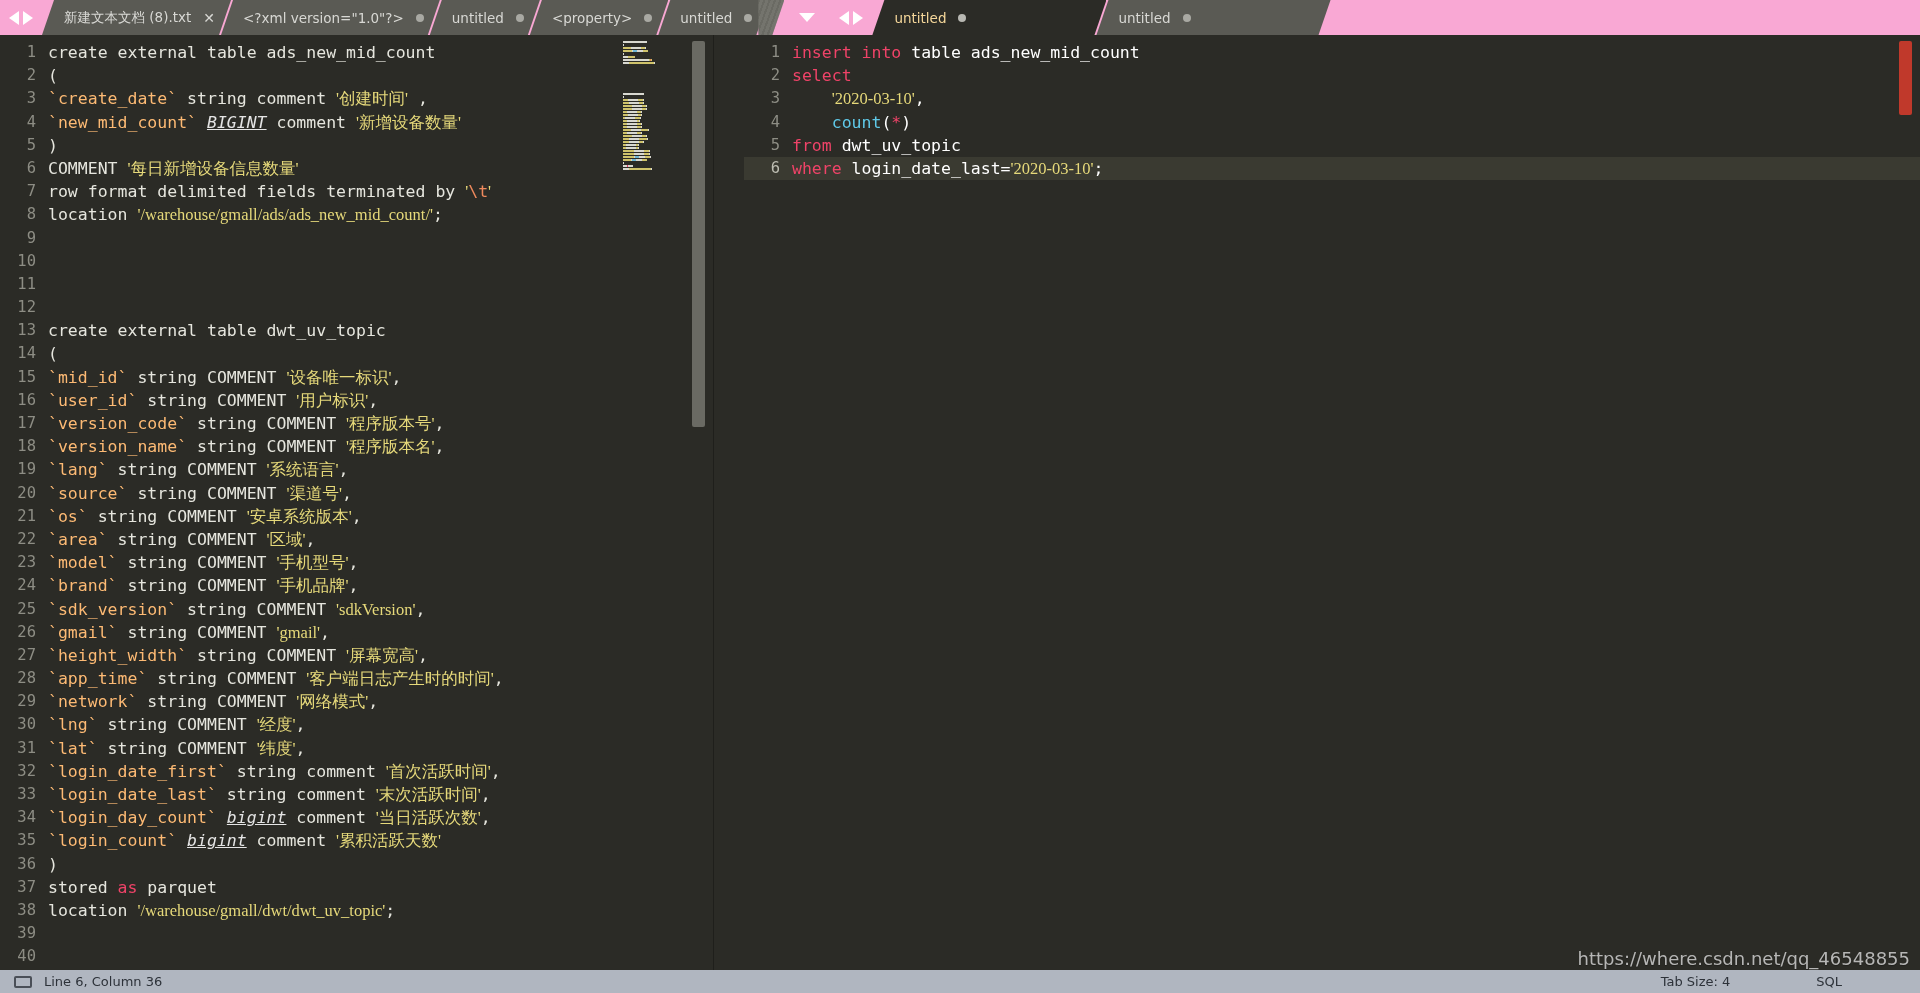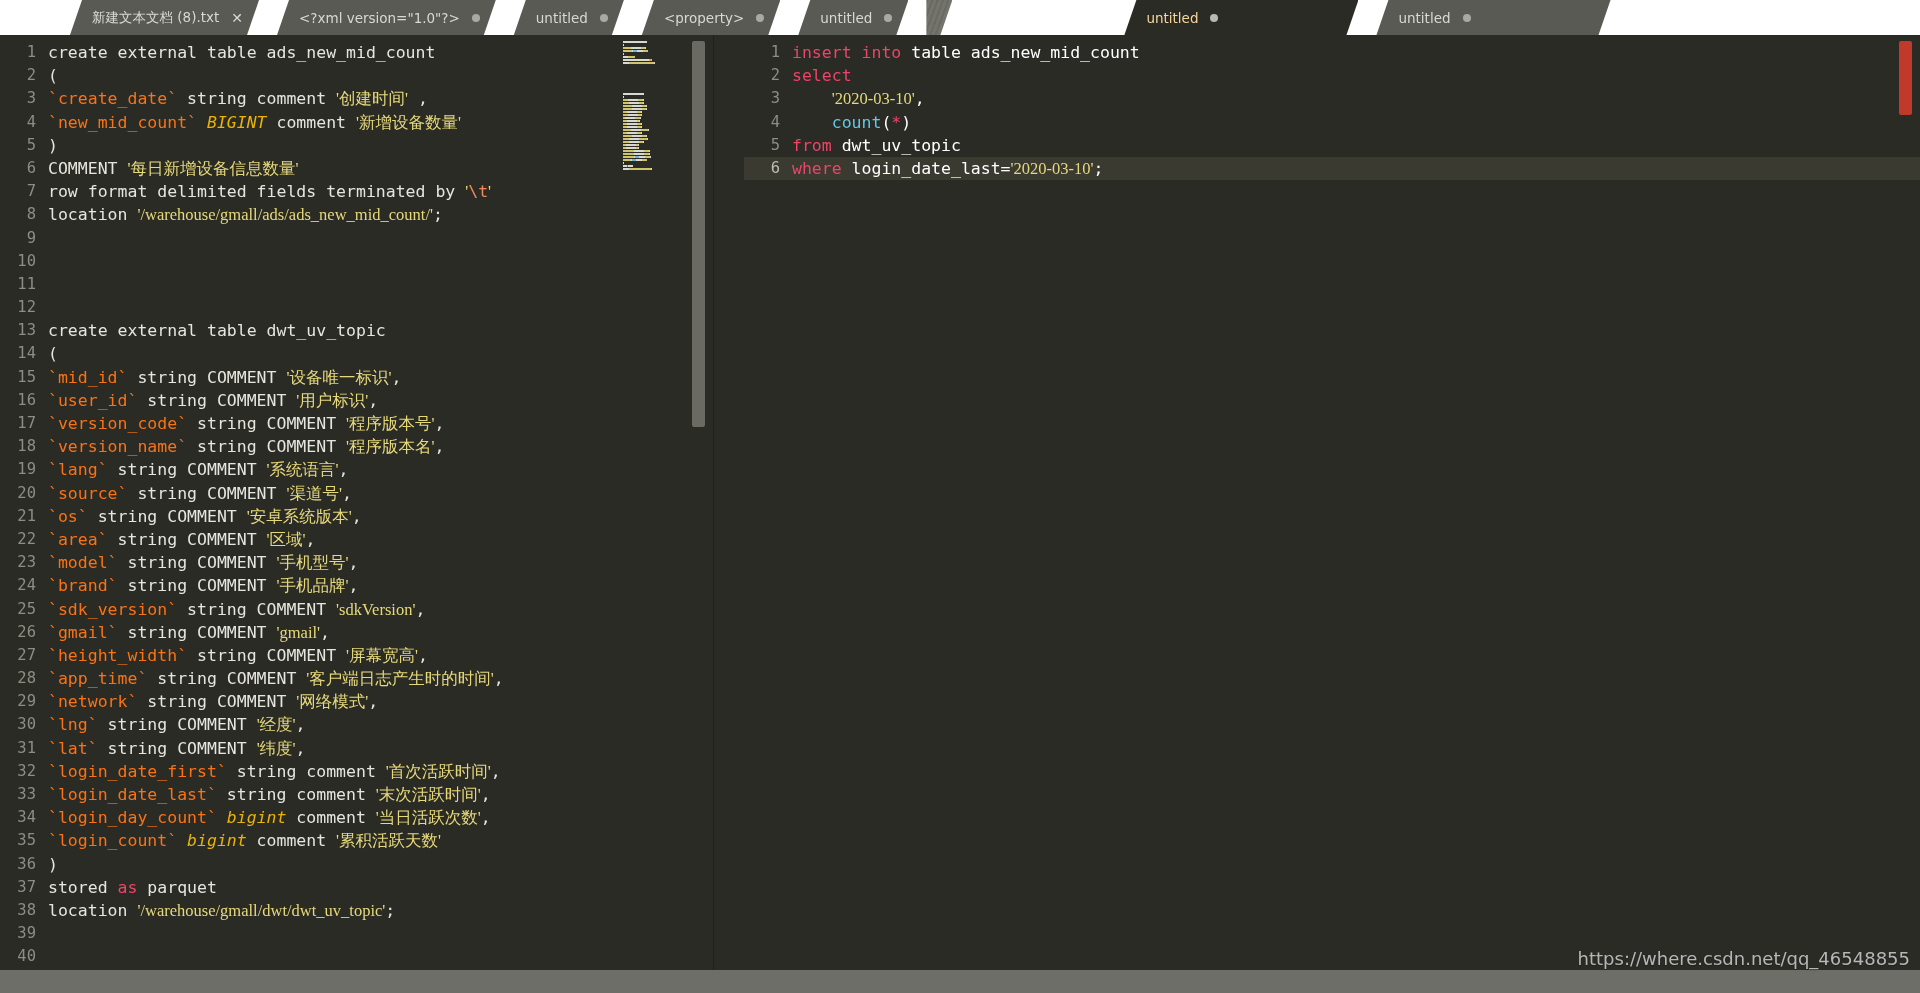--- a/index.html
+++ b/index.html
@@ -7,22 +7,22 @@
     width: 1920px; height: 993px;
     background: #6e6e68;
     font-family: "DejaVu Sans Mono", "Liberation Mono", monospace;
     overflow: hidden;
   }
   .app { position: relative; width: 1920px; height: 993px; background: #6e6e68; }
 
   
   .tabbar {
     position: absolute; left: 0; top: 0; width: 1920px; height: 35px;
-    background: #ffffff;
-    display: flex; align-items: flex-end; gap: 28px;
+    background: #f9a8d4;
+    display: flex; align-items: flex-end;
   }
   .navarrows {
     width: 42px; height: 35px; display: flex; align-items: center;
     justify-content: center; gap: 4px; flex: none;
   }
   .navarrows .ar { width: 0; height: 0; }
   .ar.left  { border-top: 7px solid transparent; border-bottom: 7px solid transparent; border-right: 10px solid #ffffff; }
   .ar.right { border-top: 7px solid transparent; border-bottom: 7px solid transparent; border-left: 10px solid #ffffff; }
 
   .tab {
@@ -71,22 +71,22 @@
   .ln .gut {
     width: 48px; text-align: right; padding-right: 12px; color: #8d8d84;
     font-size: 15.5px; flex: none; user-select: none;
   }
   .ln .txt { flex: 1; color: #e6e6de; }
   .ln.cur { background: #3a3a31; }
   .ln.cur .gut { color: #bdbdb2; }
 
   
   .k  { color: #e6e6de; }          
-  .id { color: #f97316; }          
-  .ty { color: #eab308; font-style: italic; }  
+  .id { color: #fdba74; }          
+  .ty { color: #e5e5e5; font-style: italic; text-decoration: underline; }  
   .st { color: #e6d97a; font-family: Liberation Serif, serif; }          
   .esc{ color: #f08a5d; }          
   .pk { color: #ef4368; }          
   .fn { color: #5fc9e8; }
   .pn { color: #ef4368; }          
   .w  { color: #ffffff; }
 
   
   .minimap {
     position: absolute; right: 34px; top: 0; width: 60px; height: 935px;
@@ -452,14 +452,22 @@
       <div class="code" id="right-code" style="padding-left:30px;"><div class="ln"><span class="gut">1</span><span class="txt"><span class="pk">insert into</span><span class="w"> table ads_new_mid_count</span></span></div><div class="ln"><span class="gut">2</span><span class="txt"><span class="pk">select</span></span></div><div class="ln"><span class="gut">3</span><span class="txt"><span class="w">    </span><span class="st">'2020-03-10'</span><span class="w">,</span></span></div><div class="ln"><span class="gut">4</span><span class="txt"><span class="w">    </span><span class="fn">count</span><span class="w">(</span><span class="pn">*</span><span class="w">)</span></span></div><div class="ln"><span class="gut">5</span><span class="txt"><span class="pk">from</span><span class="w"> dwt_uv_topic</span></span></div><div class="ln cur"><span class="gut">6</span><span class="txt"><span class="pk">where</span><span class="w"> login_date_last=</span><span class="st">'2020-03-10'</span><span class="w">;</span></span></div></div>
       <div class="vscroll vscroll-r">
         <div class="thumb"></div>
       </div>
     </div>
 
   </div>
 
   <div class="watermark">https://where.csdn.net/qq_46548855</div>
 
+  <div class="status">
+    <span class="sicon"></span>
+    <span>Line 6, Column 36</span>
+    <span class="right">
+      <span>Tab Size: 4</span>
+      <span>SQL</span>
+    </span>
+  </div>
 
 </div>
 
 </body></html>

